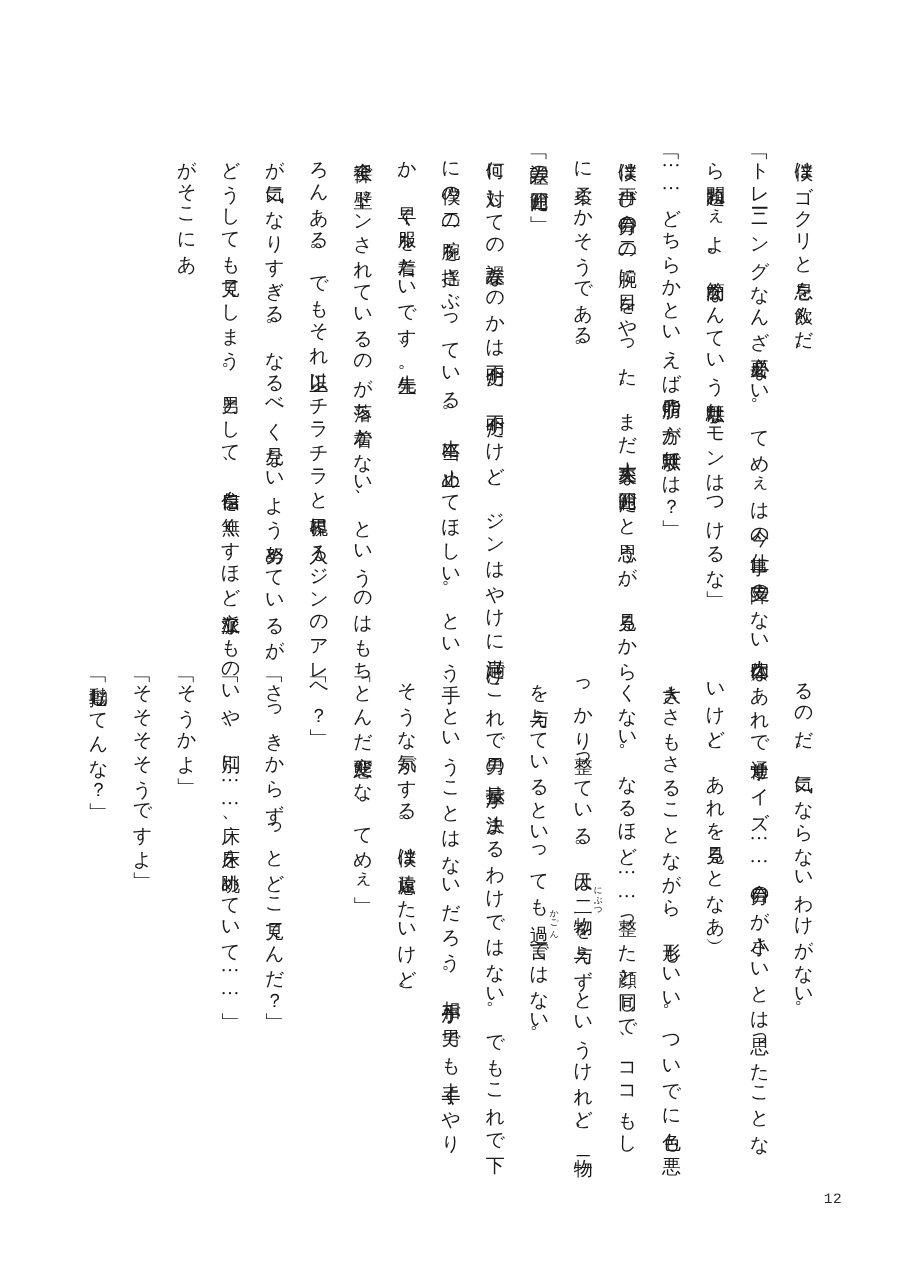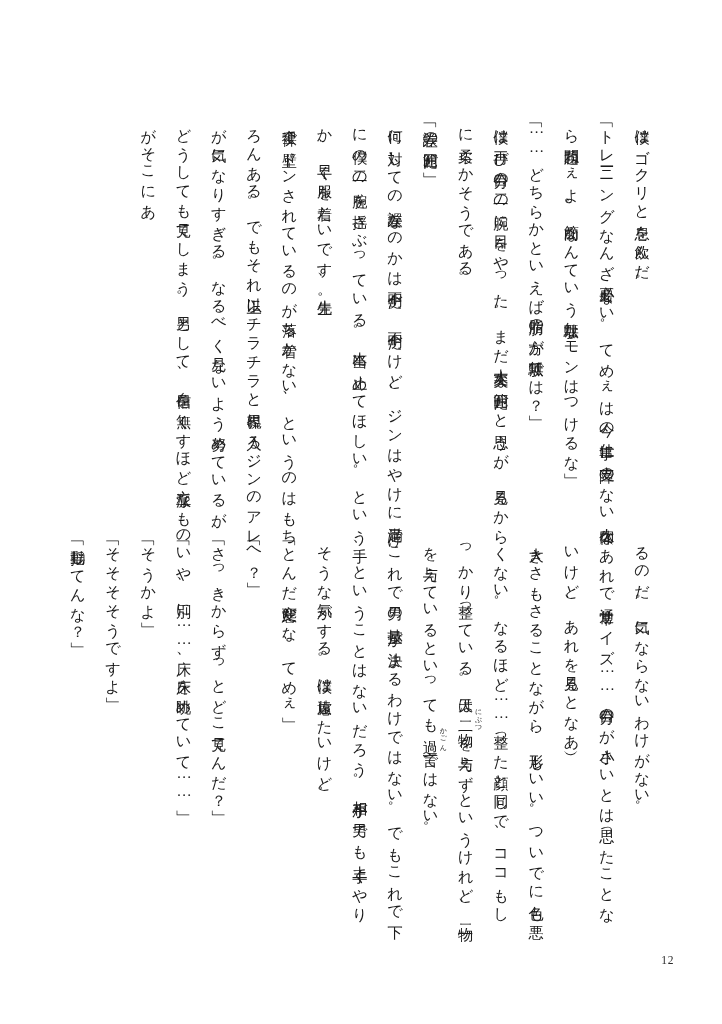--- a/index.html
+++ b/index.html
@@ -73,21 +73,21 @@
     line-height: 1;
     font-weight: 400;
     color: #1b1b1b;
   }
 
   
   .folio {
     position: absolute;
     right: 48px;
     bottom: 58px;
-    font-family: Liberation Serif, serif;
+    font-family: Liberation Mono, monospace;
     font-size: 11.5px;
     letter-spacing: 0.6px;
     color: #2a2a2a;
   }
 </style>
 </head>
 <body>
 
 <div class="page">
 

